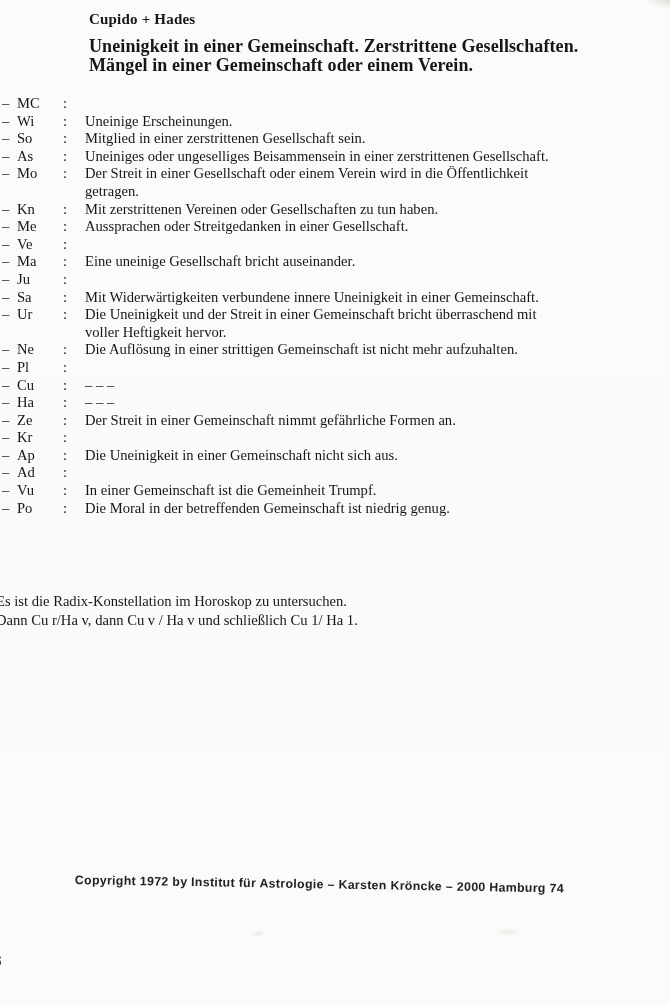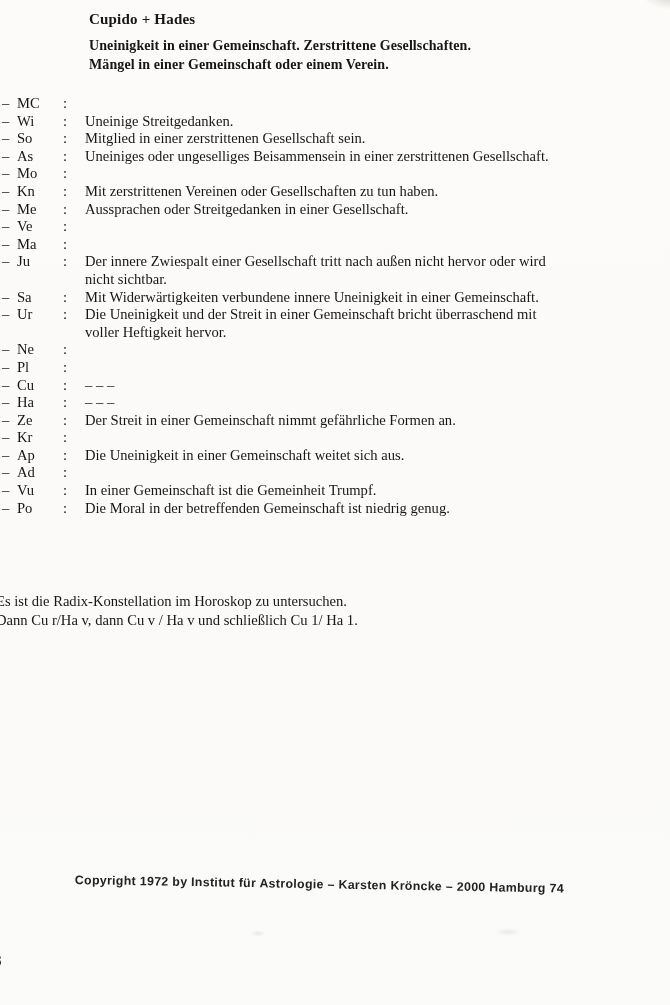--- a/index.html
+++ b/index.html
@@ -27,21 +27,21 @@
   .smudge.s1 { left: 495px; top: 928px; width: 26px; height: 8px; }
   .smudge.s2 { left: 250px; top: 930px; width: 16px; height: 7px; }
   .title {
     position: absolute; left: 89px; top: 11px;
     font-size: 15px; font-weight: bold;
     letter-spacing: 0.2px;
     white-space: nowrap;
   }
   .subtitle {
     position: absolute; left: 89px; top: 37px;
-    font-size: 14px; font-weight: bold;
+    font-size: 18px; font-weight: bold;
     line-height: 18.8px;
     white-space: pre-line;
     letter-spacing: 0.1px;
   }
   .entries {
     position: absolute; left: 2px; top: 95px; width: 660px;
     font-size: 14.6px; line-height: 17.6px;
   }
   .entry {
     display: grid;
@@ -91,41 +91,43 @@
     <div class="entry">
       <span class="marker">–</span>
       <span class="label">MC</span>
       <span class="sep">:</span>
     </div>
 
     <div class="entry">
       <span class="marker">–</span>
       <span class="label">Wi</span>
       <span class="sep">:</span>
-      <span class="text">Uneinige Streitgedanken.</span>
+      <span class="text">Uneinige Erscheinungen.</span>
     </div>
 
     <div class="entry">
       <span class="marker">–</span>
       <span class="label">So</span>
       <span class="sep">:</span>
       <span class="text">Mitglied in einer zerstrittenen Gesellschaft sein.</span>
     </div>
 
     <div class="entry">
       <span class="marker">–</span>
       <span class="label">As</span>
       <span class="sep">:</span>
       <span class="text">Uneiniges oder ungeselliges Beisammensein in einer zerstrittenen Gesellschaft.</span>
     </div>
 
     <div class="entry">
       <span class="marker">–</span>
       <span class="label">Mo</span>
       <span class="sep">:</span>
+      <span class="text">Der Streit in einer Gesellschaft oder einem Verein wird in die Öffentlichkeit
+getragen.</span>
     </div>
 
     <div class="entry">
       <span class="marker">–</span>
       <span class="label">Kn</span>
       <span class="sep">:</span>
       <span class="text">Mit zerstrittenen Vereinen oder Gesellschaften zu tun haben.</span>
     </div>
 
     <div class="entry">
@@ -138,28 +140,27 @@
     <div class="entry">
       <span class="marker">–</span>
       <span class="label">Ve</span>
       <span class="sep">:</span>
     </div>
 
     <div class="entry">
       <span class="marker">–</span>
       <span class="label">Ma</span>
       <span class="sep">:</span>
+      <span class="text">Eine uneinige Gesellschaft bricht auseinander.</span>
     </div>
 
     <div class="entry">
       <span class="marker">–</span>
       <span class="label">Ju</span>
       <span class="sep">:</span>
-      <span class="text">Der innere Zwiespalt einer Gesellschaft tritt nach außen nicht hervor oder wird
-nicht sichtbar.</span>
     </div>
 
     <div class="entry">
       <span class="marker">–</span>
       <span class="label">Sa</span>
       <span class="sep">:</span>
       <span class="text">Mit Widerwärtigkeiten verbundene innere Uneinigkeit in einer Gemeinschaft.</span>
     </div>
 
     <div class="entry">
@@ -167,20 +168,21 @@
       <span class="label">Ur</span>
       <span class="sep">:</span>
       <span class="text">Die Uneinigkeit und der Streit in einer Gemeinschaft bricht überraschend mit
 voller Heftigkeit hervor.</span>
     </div>
 
     <div class="entry">
       <span class="marker">–</span>
       <span class="label">Ne</span>
       <span class="sep">:</span>
+      <span class="text">Die Auflösung in einer strittigen Gemeinschaft ist nicht mehr aufzuhalten.</span>
     </div>
 
     <div class="entry">
       <span class="marker">–</span>
       <span class="label">Pl</span>
       <span class="sep">:</span>
     </div>
 
     <div class="entry">
       <span class="marker">–</span>
@@ -206,21 +208,21 @@
     <div class="entry">
       <span class="marker">–</span>
       <span class="label">Kr</span>
       <span class="sep">:</span>
     </div>
 
     <div class="entry">
       <span class="marker">–</span>
       <span class="label">Ap</span>
       <span class="sep">:</span>
-      <span class="text">Die Uneinigkeit in einer Gemeinschaft weitet sich aus.</span>
+      <span class="text">Die Uneinigkeit in einer Gemeinschaft nicht sich aus.</span>
     </div>
 
     <div class="entry">
       <span class="marker">–</span>
       <span class="label">Ad</span>
       <span class="sep">:</span>
     </div>
 
     <div class="entry">
       <span class="marker">–</span>

